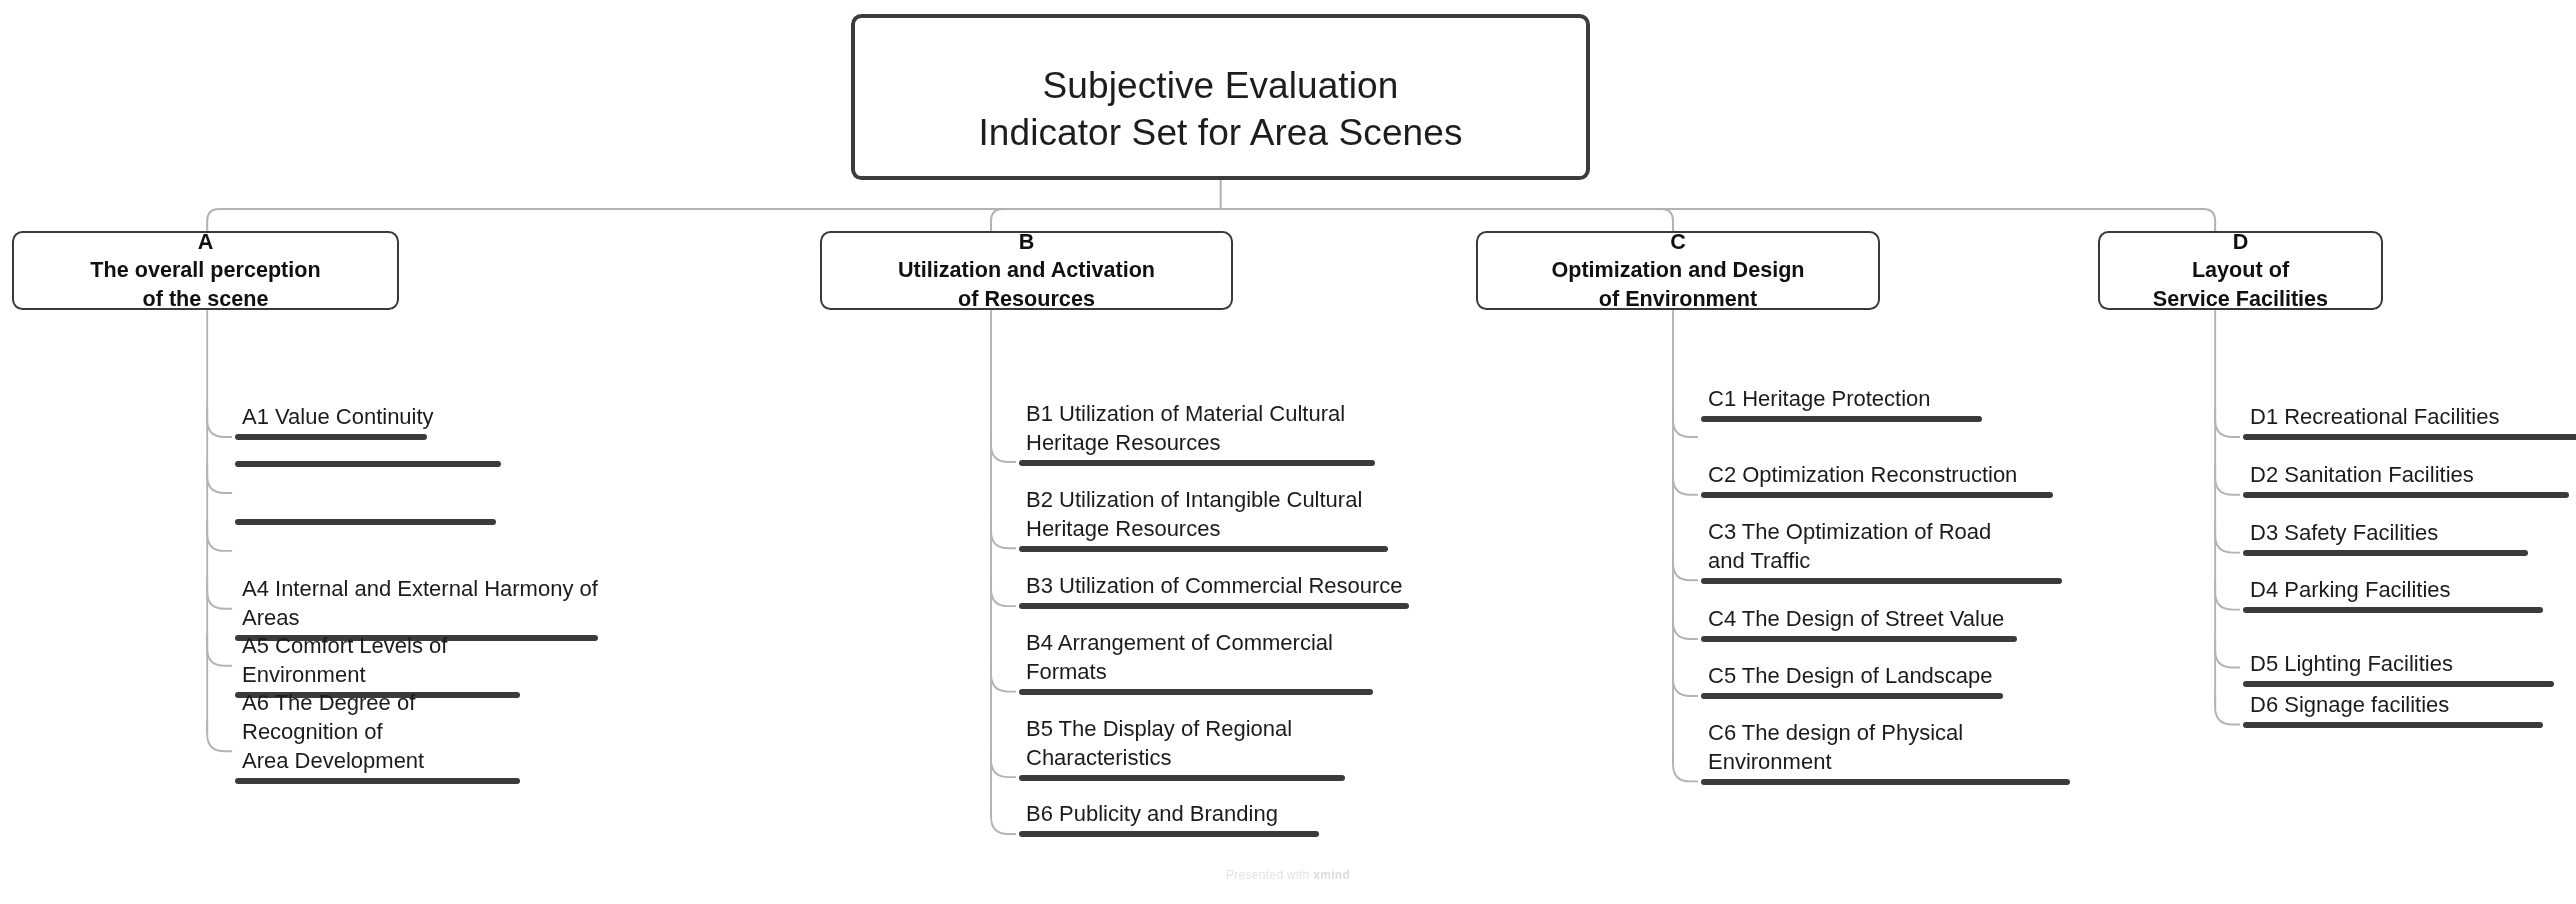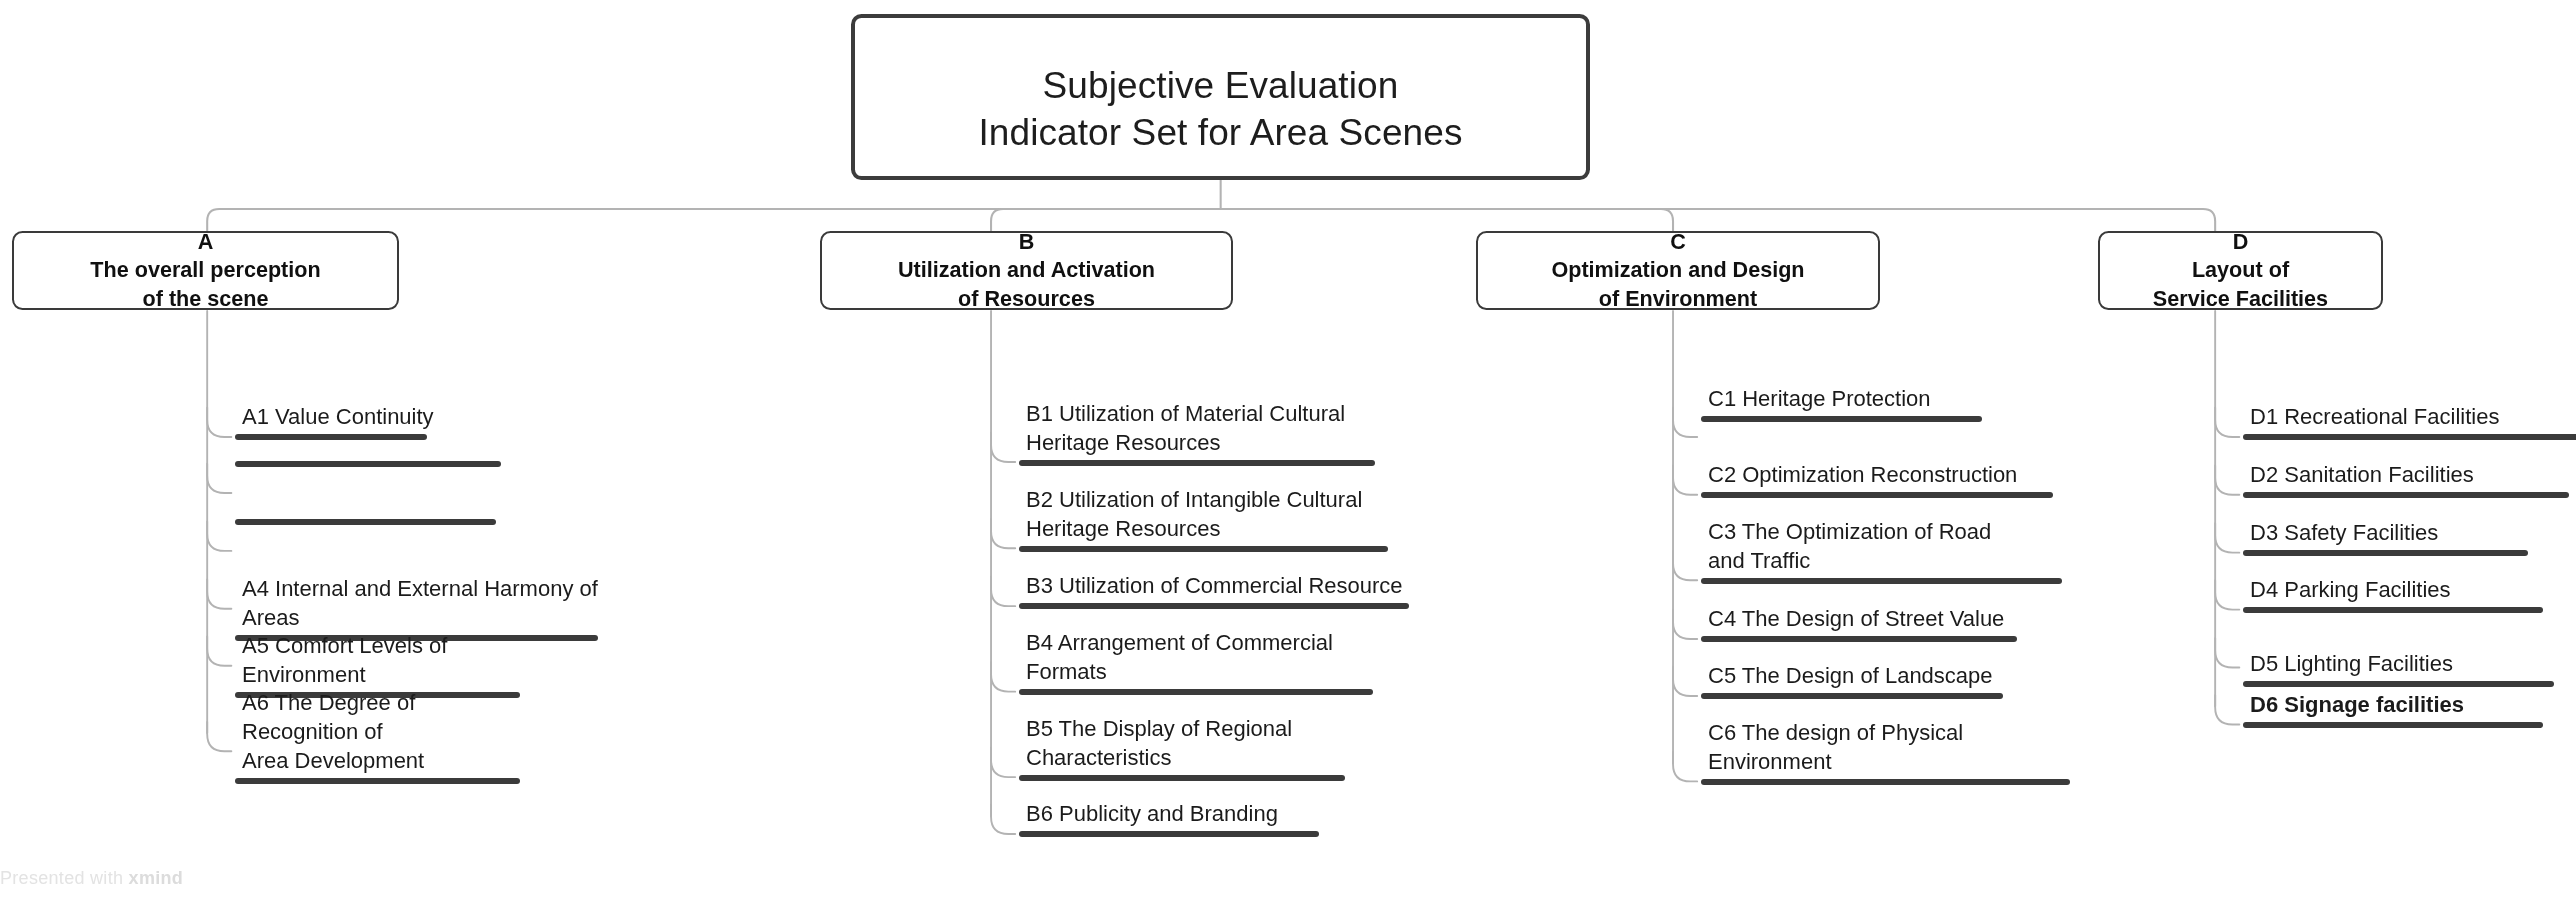--- a/index.html
+++ b/index.html
@@ -95,22 +95,22 @@
     border-radius: 3.5px;
     margin-top: 2.6px;
   }
 
   
   .watermark {
     position: absolute;
     left: 0;
     top: 868px;
     width: 2576px;
-    text-align: left;
-    font-size: 18px;
+    text-align: center;
+    font-size: 12px;
     color: #e3e3e3;
     letter-spacing: 0.3px;
   }
   .watermark .wm-brand {
     font-weight: bold;
     color: #dcdcdc;
   }
 </style>
 </head>
 <body>
@@ -268,21 +268,21 @@
         <span class="leaf-rule" style="width: 285px;"></span>
       </div>
       <div class="leaf" style="left: 2243px; top: 575px; width: 314px;">
         <span class="leaf-label">D4 Parking Facilities</span>
         <span class="leaf-rule" style="width: 300px;"></span>
       </div>
       <div class="leaf" style="left: 2243px; top: 633px; width: 325px; margin-top: 16px;">
         <span class="leaf-label">D5 Lighting Facilities</span>
         <span class="leaf-rule" style="width: 311px;"></span>
       </div>
-      <div class="leaf" style="left: 2243px; top: 690px; width: 314px; font-weight: bold;">
+      <div class="leaf" style="left: 2243px; top: 690px; width: 314px;">
         <span class="leaf-label">D6 Signage facilities</span>
         <span class="leaf-rule" style="width: 300px;"></span>
       </div>
     </div>
 
   <div class="watermark"><span>Presented with </span><span class="wm-brand">xmind</span></div>
 
 </div>
 
 

